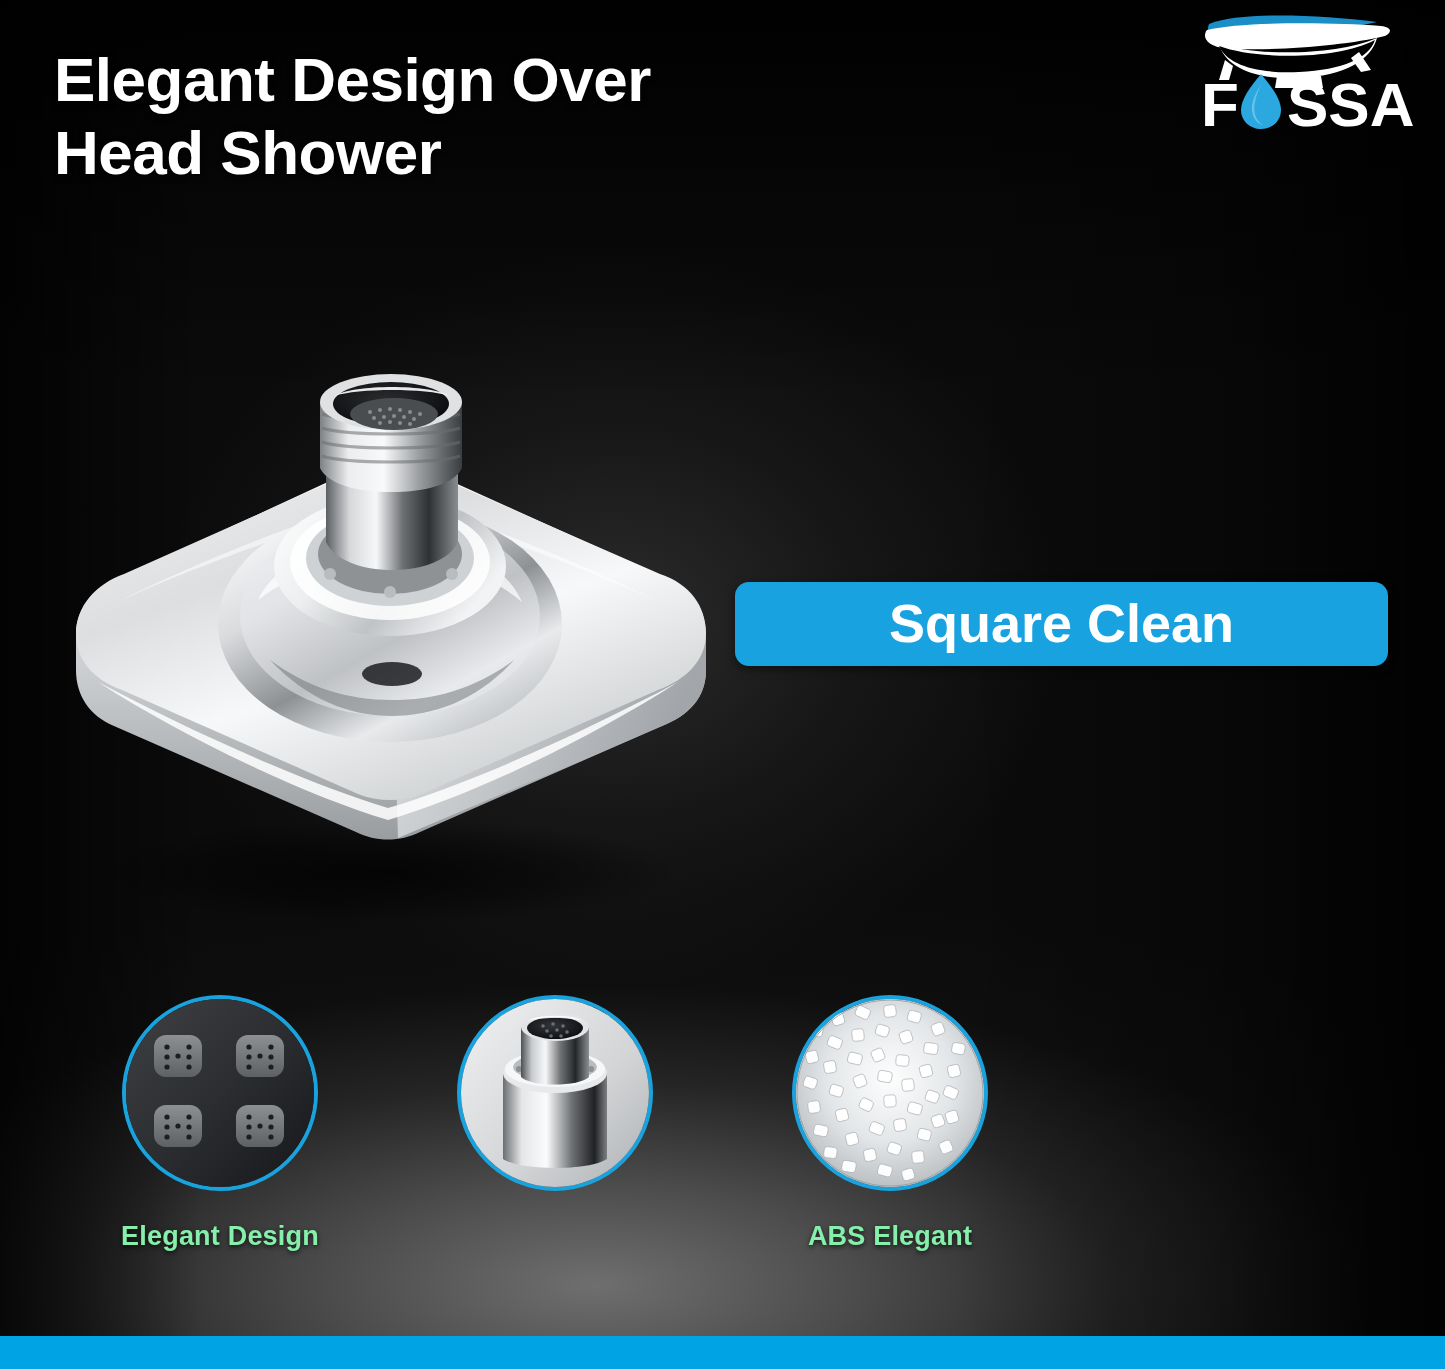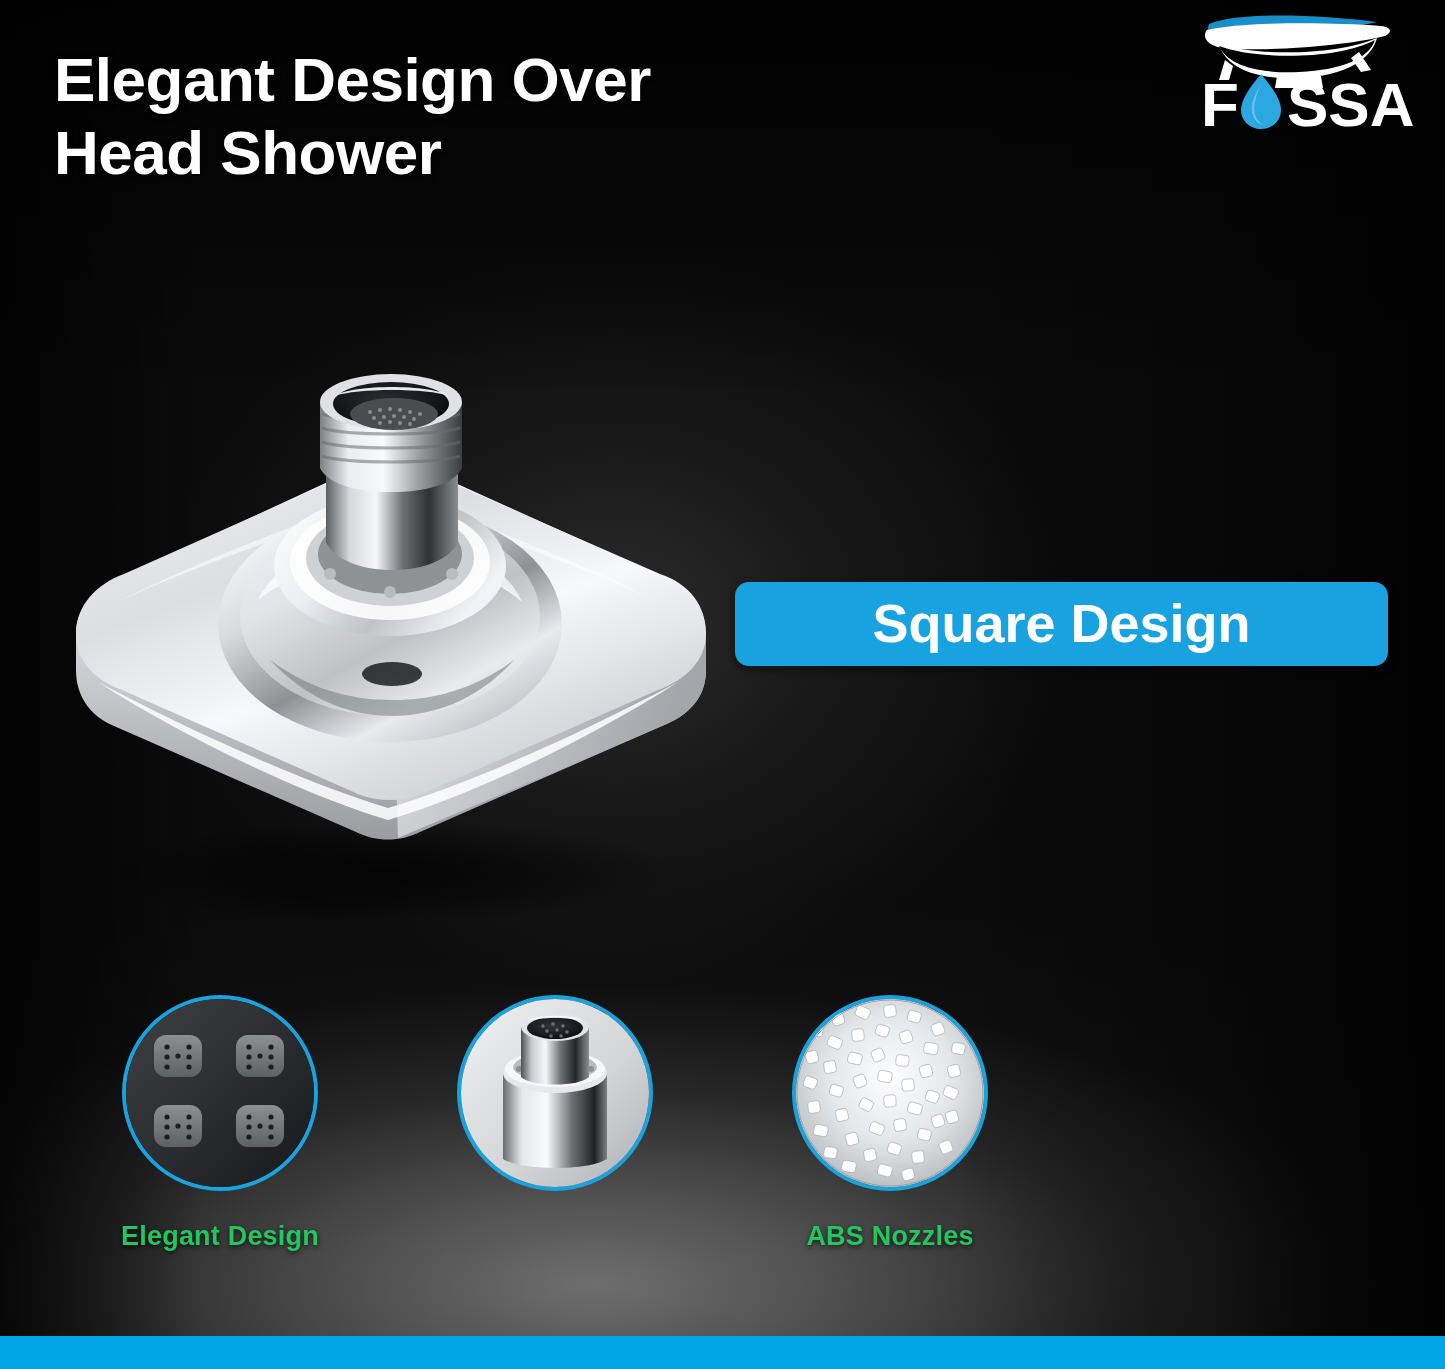--- a/index.html
+++ b/index.html
@@ -143,21 +143,21 @@
     margin: 0 auto;
     border-radius: 50%;
     border: 4px solid #19a3de;
     overflow: hidden;
     box-sizing: border-box;
   }
   .feature-circle svg { display: block; width: 100%; height: 100%; }
 
   .feature-label {
     margin-top: 30px;
-    color: #22c55e;
+    color: #86efac;
     font-size: 27px;
     font-weight: bold;
     letter-spacing: 0.2px;
     text-shadow: 0 2px 5px rgba(0,0,0,0.7);
   }
 
   
   .bottom-bar {
     position: absolute;
     left: 0;
@@ -342,21 +342,21 @@
         <circle cx="322" cy="71" r="2"></circle>
           <circle cx="332" cy="70" r="2"></circle>
         <circle cx="342" cy="71" r="2"></circle>
           <circle cx="352" cy="72" r="2"></circle>
       </g>
       <path d="M276 44 C296 32, 372 32, 392 44 C368 36, 300 36, 276 44 Z" fill="#ffffff" opacity="0.9"></path>
     </svg>
   </div>
 
   <div class="badge">
-    <span class="badge-label">Square Design</span>
+    <span class="badge-label">Square Clean</span>
   </div>
 
   <div class="features">
 
     <div class="feature f1">
       <div class="feature-circle">
         <svg viewBox="0 0 188 188" xmlns="http://www.w3.org/2000/svg">
           <defs>
             <linearGradient id="pad1bg" x1="0" y1="0" x2="1" y2="1">
               <stop offset="0%" stop-color="#3e4043"></stop>
@@ -530,20 +530,20 @@
               <rect x="68" y="150" width="12" height="12" rx="3" transform="rotate(-12 74 156)"></rect>
               <rect x="92" y="144" width="13" height="11" rx="3" transform="rotate(20 98 149)"></rect>
               <rect x="116" y="152" width="12" height="12" rx="3" transform="rotate(-6 122 158)"></rect>
               <rect x="82" y="166" width="14" height="11" rx="3" transform="rotate(16 89 171)"></rect>
               <rect x="106" y="170" width="12" height="11" rx="3" transform="rotate(-18 112 175)"></rect>
             </g>
           </g>
           <circle cx="94" cy="94" r="93" fill="none" stroke="#9ea3a7" stroke-width="1"></circle>
         </svg>
       </div>
-      <div class="feature-label">ABS Nozzles</div>
+      <div class="feature-label">ABS Elegant</div>
     </div>
 
   </div>
 
   <div class="bottom-bar"></div>
 
 </div>
 
 </body></html>

